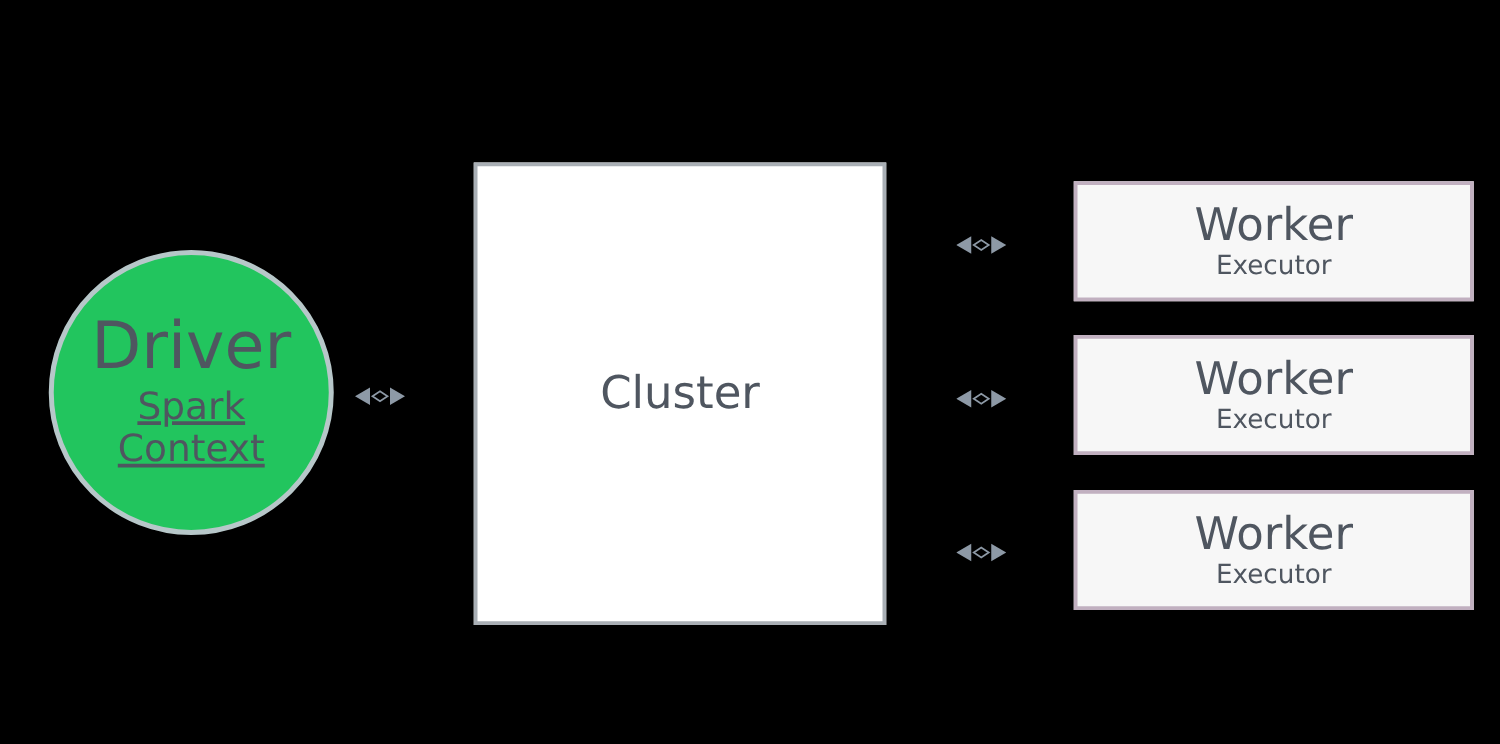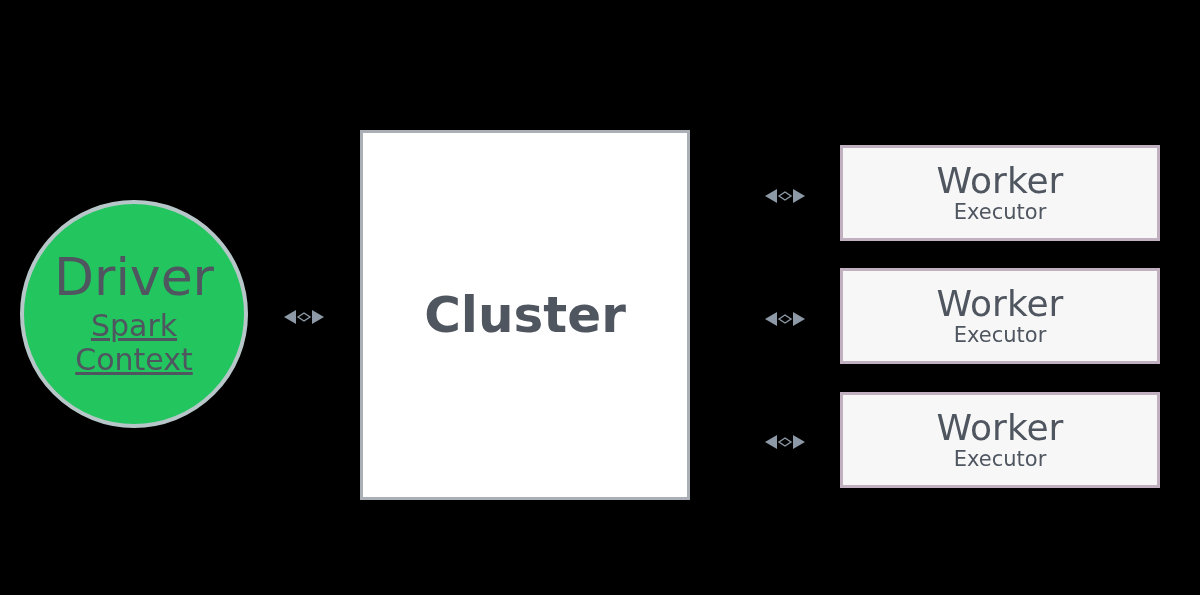--- a/index.html
+++ b/index.html
@@ -15,20 +15,21 @@
   .node {
     position: absolute;
     background: #fff;
     color: #4f5660;
     text-align: center;
     display: flex;
     flex-direction: column;
     justify-content: center;
     align-items: center;
     box-sizing: border-box;
+    margin-left: 19px;
   }
   .driver {
     left: 20px;
     top: 200px;
     width: 228px;
     height: 228px;
     border-radius: 50%;
     border: 4px solid #b7c7c9;
     background: #22c55e;
   }
@@ -44,23 +45,22 @@
   }
   .cluster {
     left: 360px;
     top: 130px;
     width: 330px;
     height: 370px;
     border: 3px solid #a9afb5;
     background: #ffffff;
   }
   .cluster .title {
-    font-size: 50px;
+    font-size: 36px;
     line-height: 1.12;
-    font-weight: bold;
   }
   .worker {
     left: 840px;
     width: 320px;
     height: 96px;
     border: 3px solid #c1b0c0;
     background: #f7f7f7;
   }
   .worker .title {
     font-size: 36px;

